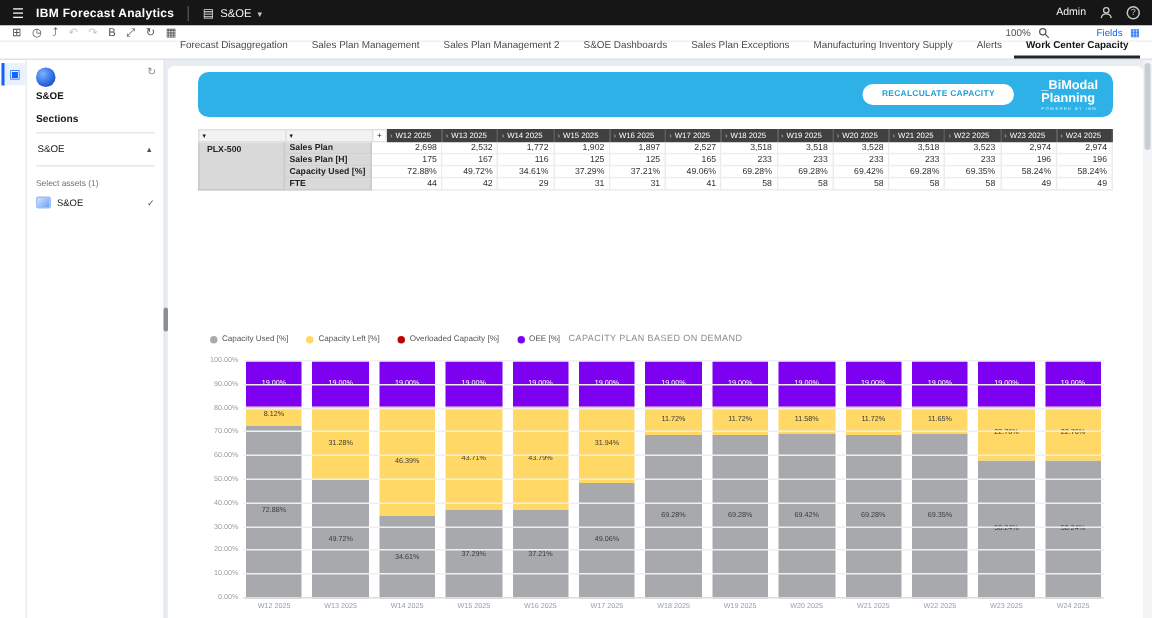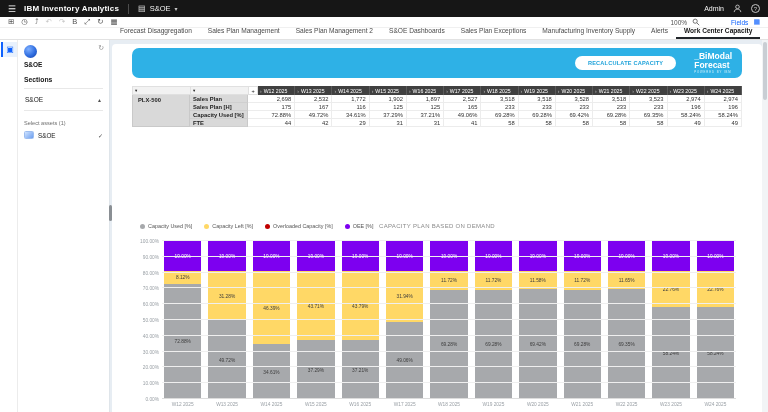--- a/index.html
+++ b/index.html
@@ -125,21 +125,21 @@
 
   svg { display:block; }
 </style>
 </head>
 <body>
 
 <div class="app">
 
   <header class="topbar">
     <span class="hamburger">☰</span>
-    <span class="app-title">IBM Inventory Analytics</span>
+    <span class="app-title">IBM Forecast Analytics</span>
     <span class="tb-divider"></span>
     <span class="book-glyph">▤</span>
     <span class="book-label">S&amp;OE</span>
     <span class="chev">▾</span>
     <div class="topbar-right">
       <span class="user-label">Admin</span>
       <span>
         <svg width="9" height="9" viewBox="0 0 10 10">
             <circle cx="5" cy="3.2" r="2" fill="none" stroke="#c6c6c6" stroke-width="1"></circle>
             <path d="M1.3 9 C1.6 6.6 3 5.8 5 5.8 C7 5.8 8.4 6.6 8.7 9" fill="none" stroke="#c6c6c6" stroke-width="1"></path>
@@ -209,21 +209,21 @@
         </div>
       </div>
     </aside>
 
     <main class="main">
 
       <div class="banner">
         <button class="recalc-btn">RECALCULATE CAPACITY</button>
         <div class="brand">
           <div class="brand-l1">_BiModal</div>
-          <div class="brand-l2">Forecast</div>
+          <div class="brand-l2">Planning</div>
           <div class="brand-tag">POWERED BY IBM</div>
         </div>
       </div>
 
       <div class="grid-wrap">
         <div class="grid" id="grid">
             <div class="g-h g-blank">▾</div>
             <div class="g-h g-blank">▾</div>
             <div class="g-h g-plus">+</div>
             <div class="g-h g-week">

